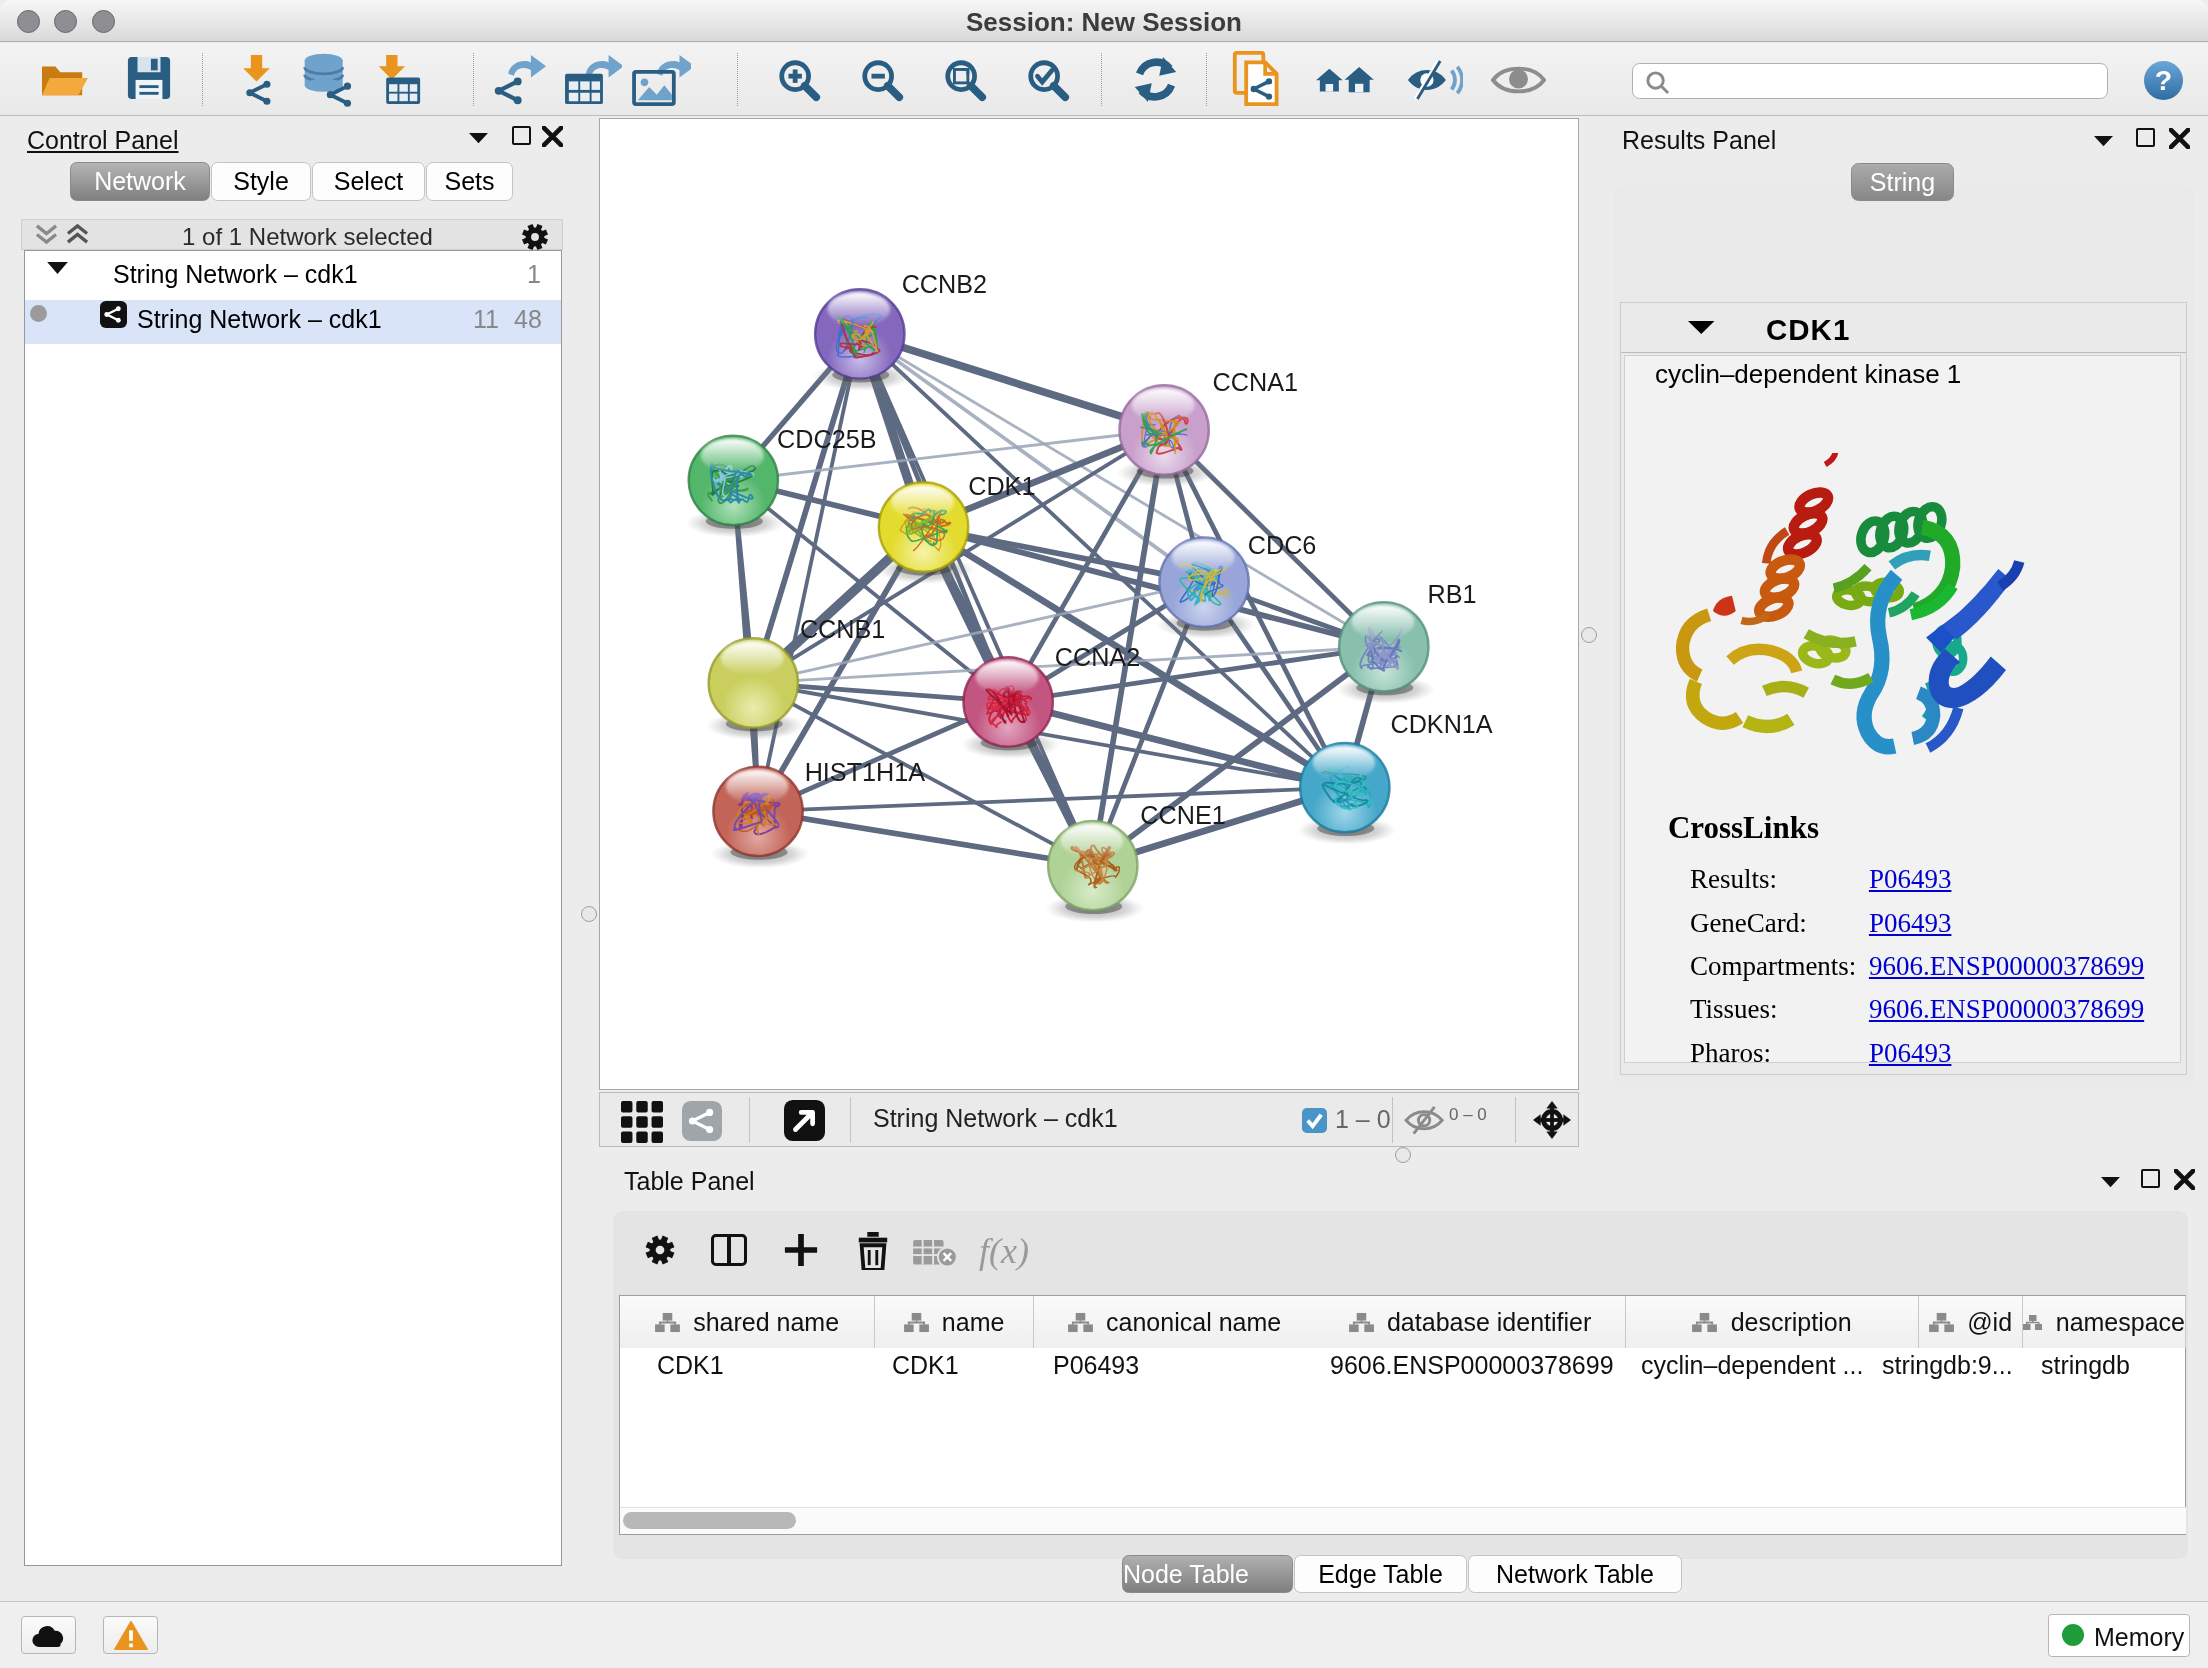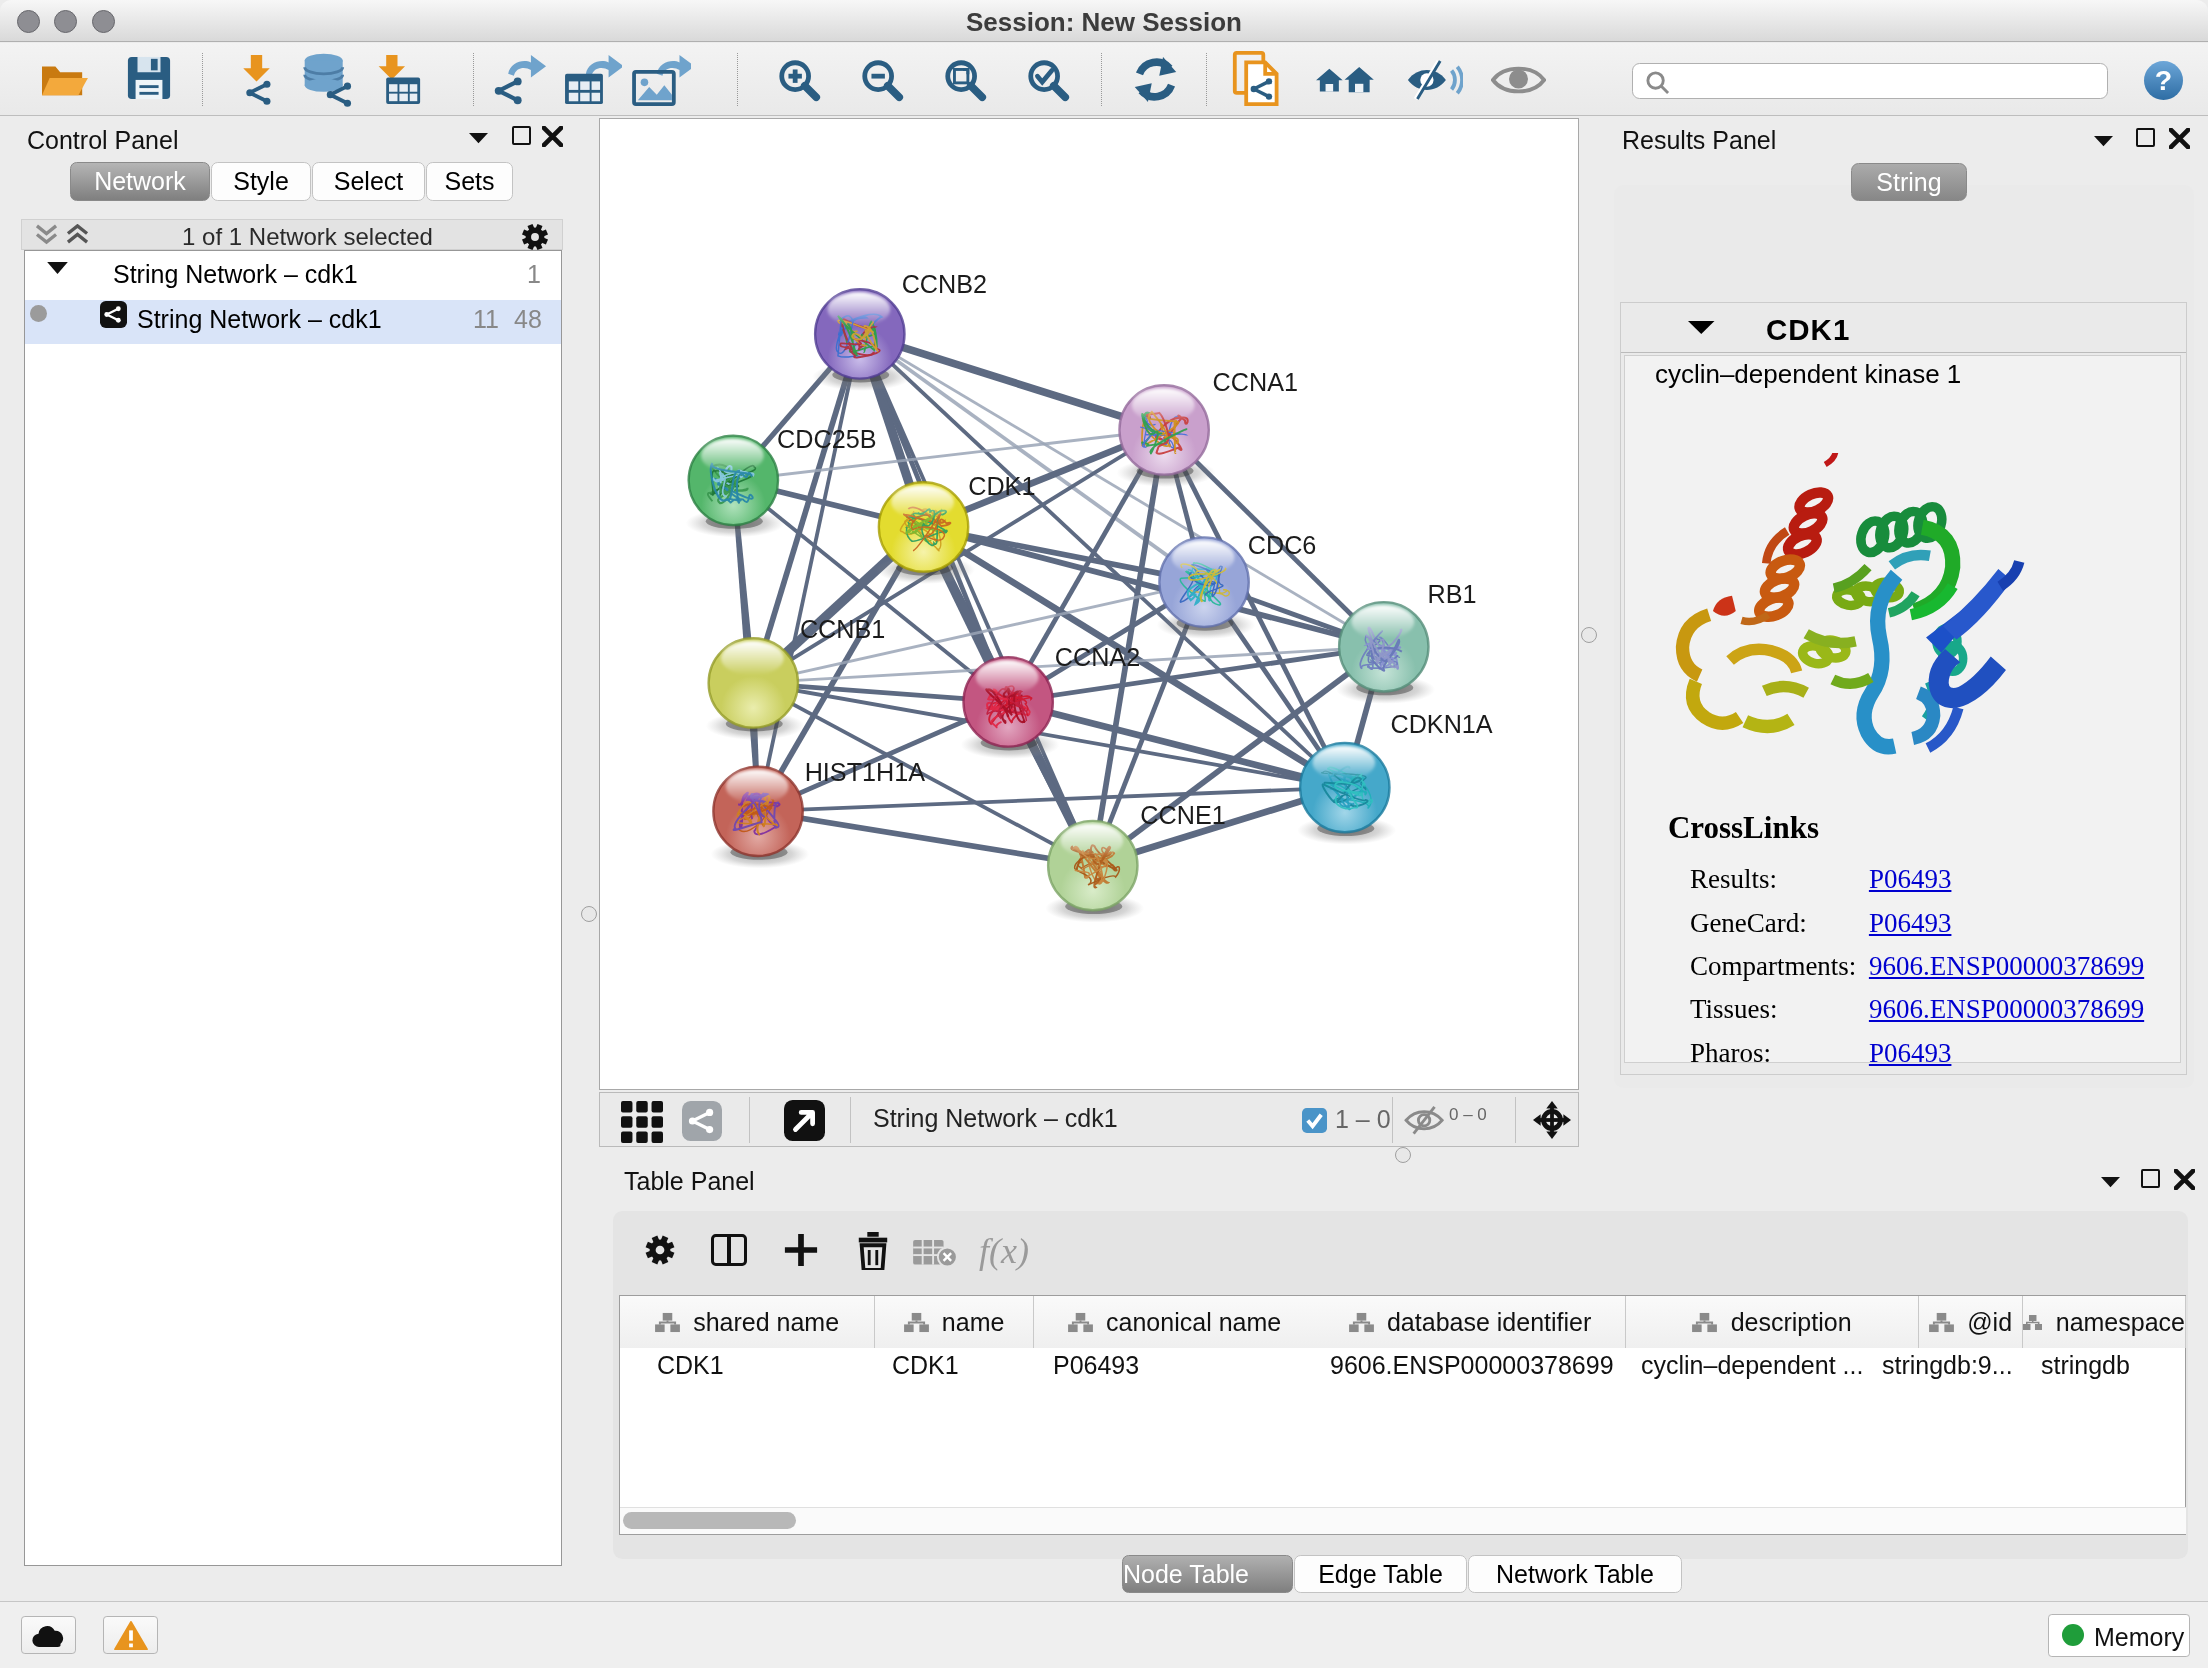--- a/index.html
+++ b/index.html
@@ -215,21 +215,21 @@
     </svg>
     <div style="position:absolute;left:1632px;top:20px;width:476px;height:36px;background:#fff;border:1px solid #b0b0b0;border-radius:7.6px;"></div>
     <svg style="position:absolute;left:1645px;top:27px;" width="25" height="25" viewBox="0 0 26 26">
       <circle cx="11" cy="11" r="8" fill="none" stroke="#8a8a8a" stroke-width="3"></circle>
       <line x1="17" y1="17" x2="24" y2="24" stroke="#8a8a8a" stroke-width="3"></line>
     </svg>
     <div style="position:absolute;left:2144px;top:18px;width:39px;height:39px;border-radius:50%;background:linear-gradient(#6ca6d8,#2e6da4);color:#fff;font-size:28.5px;font-weight:bold;text-align:center;line-height:39px;">?</div>
   </div>
 
 <div class="abs" id="controlpanel">
-  <div class="panel-title" style="position:absolute;left:27px;top:8.6px;">Control Panel</div>
+  <div class="panel-title" style="position:absolute;left:27px;top:8.6px;text-decoration:underline;">Control Panel</div>
   <div class="tab tabsel" style="left:70px;width:140px;">Network</div>
   <div class="tab" style="left:211px;width:100px;">Style</div>
   <div class="tab" style="left:312px;width:113px;">Select</div>
   <div class="tab" style="left:426px;width:87px;">Sets</div>
   <div id="netbar">
     <div style="position:absolute;left:143px;top:2.9px;width:285px;text-align:center;font-size:24px;color:#2a2a2a;">1 of 1 Network selected</div>
   </div>
   <div id="cplist">
     <div style="position:absolute;left:88px;top:8.6px;font-size:25px;">String Network – cdk1</div>
     <div style="position:absolute;left:502px;top:8.6px;font-size:25px;color:#888;">1</div>
@@ -656,21 +656,21 @@
 <div class="abs" id="resultspanel">
   <div class="panel-title" style="position:absolute;left:43px;top:8.6px;">Results Panel</div>
   <svg style="position:absolute;left:514px;top:17px;" width="21" height="13.3" viewBox="0 0 22 14">
       <polygon points="1,2 21,2 11,13" fill="#111"></polygon>
     </svg>
     <div style="position:absolute;left:557px;top:11.4px;width:19px;height:19px;border:2.4px solid #111;border-radius:1.9px;"></div>
     <svg style="position:absolute;left:590px;top:11.4px;" width="21" height="21" viewBox="0 0 22 22">
       <path d="M2,2 L20,20 M20,2 L2,20" stroke="#111" stroke-width="5" stroke-linecap="round"></path>
     </svg>
   <div id="rp-container"></div>
-  <div class="btn" style="left:272px;top:46px;width:116px;height:38px;background:linear-gradient(#ababab,#878787);color:#fff;border-color:#8a8a8a;line-height:36px;">String</div>
+  <div class="btn" style="left:272px;top:46px;width:103px;height:38px;background:linear-gradient(#ababab,#878787);color:#fff;border-color:#8a8a8a;line-height:36px;">String</div>
   <div class="rp-box" style="top:185px;height:773px;">
     <div style="position:absolute;left:0;top:0;width:100%;height:50px;border-bottom:1px solid #bbb;">
       <svg style="position:absolute;left:66px;top:16px;" width="28.5" height="17" viewBox="0 0 30 18">
           <polygon points="1,2 29,2 15,16" fill="#000"></polygon>
         </svg>
       <div style="position:absolute;left:145px;top:9.5px;font-size:29.5px;font-weight:bold;letter-spacing:1px;">CDK1</div>
     </div>
     <div style="position:absolute;left:2.9px;top:52px;width:557px;height:708px;background:#f2f2f2;border:1px solid #cfcfcf;">
       <div style="position:absolute;left:30px;top:2.9px;font-size:26px;">cyclin–dependent kinase 1</div>
       <svg style="position:absolute;left:48px;top:97px;" width="352" height="314" viewBox="0 0 370 330">

